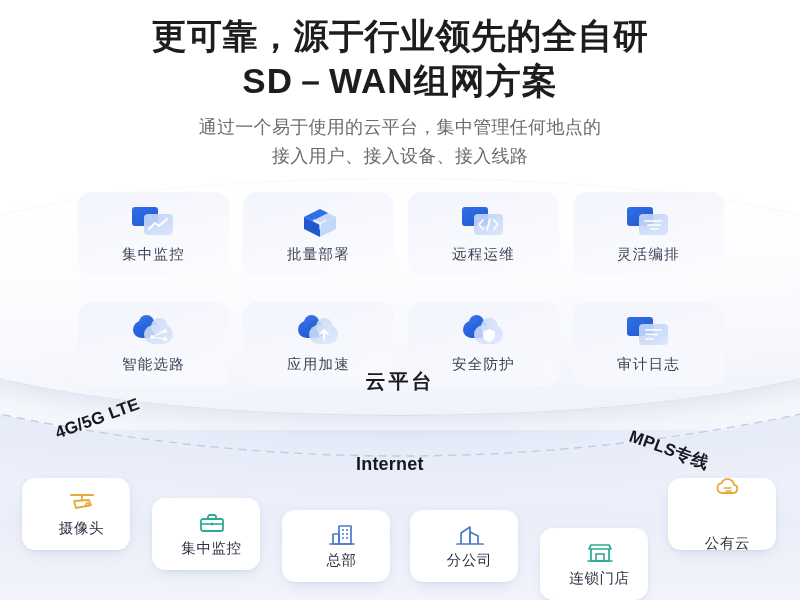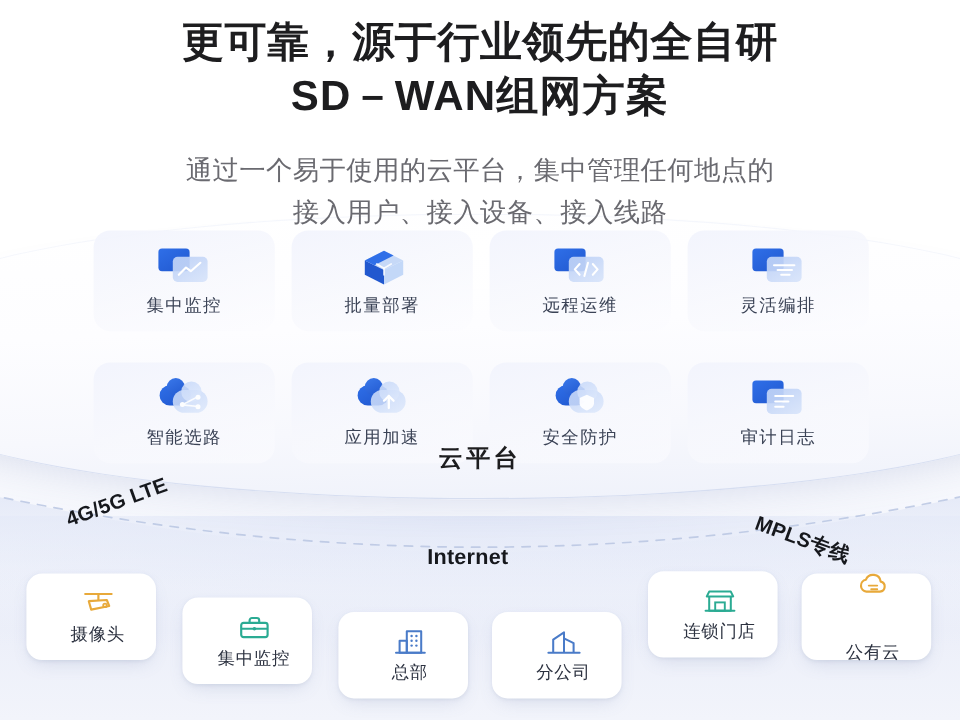--- a/index.html
+++ b/index.html
@@ -25,21 +25,21 @@
     z-index:0;
   }
 
   
   .head { position:absolute; top:0; left:0; right:0; z-index:6; text-align:center; padding-top:14px; }
   .title-l1, .title-l2 {
     font-size:35px; font-weight:700; color:#1d1d1f; letter-spacing:.5px; line-height:1.28;
     white-space:nowrap;
   }
   .title-l2 { letter-spacing:1px; }
-  .subtitle { margin-top:20px; font-size:22px; color:#6a6a70; line-height:1.62; letter-spacing:.3px; }
+  .subtitle { margin-top:9px; font-size:18px; color:#6a6a70; line-height:1.62; letter-spacing:.3px; }
 
   
   .dish {
     position:absolute; z-index:1;
     left:-96px; right:-96px; top:178px; height:238px;
     border-radius:50%/38%;
     background:linear-gradient(178deg,#ffffff 0%,#fdfdff 40%,#f7f8fd 72%,#eef1fa 100%);
     box-shadow:0 16px 34px -18px rgba(86,104,168,.22);
   }
   .dish-rim {
@@ -131,21 +131,21 @@
     box-shadow:0 6px 16px -6px rgba(96,112,160,.22), 0 1px 3px rgba(110,125,170,.10);
     display:flex; flex-direction:column; align-items:center; justify-content:center; gap:3px;padding-left:11px;
   }
   .dev .dlabel { font-size:14.5px; color:#2c3240; font-weight:500; letter-spacing:.6px; white-space:nowrap; }
   .dev .dicon { width:34px; height:26px; display:flex; align-items:center; justify-content:center; }
 
   .dev-1 { left:22px;  top:478px; }
   .dev-2 { left:152px; top:498px; }
   .dev-3 { left:282px; top:510px; }
   .dev-4 { left:410px; top:510px; }
-  .dev-5 { left:540px; top:476px;border-radius:13px; }
+  .dev-5 { left:540px; top:528px;border-radius:13px; }
   .dev-6 { left:668px; top:478px;gap:35px; }
 </style>
 </head>
 <body>
 
 <div id="stage">
 
   <div class="page-tint"></div>
   <div class="page-tint-soft"></div>
 

